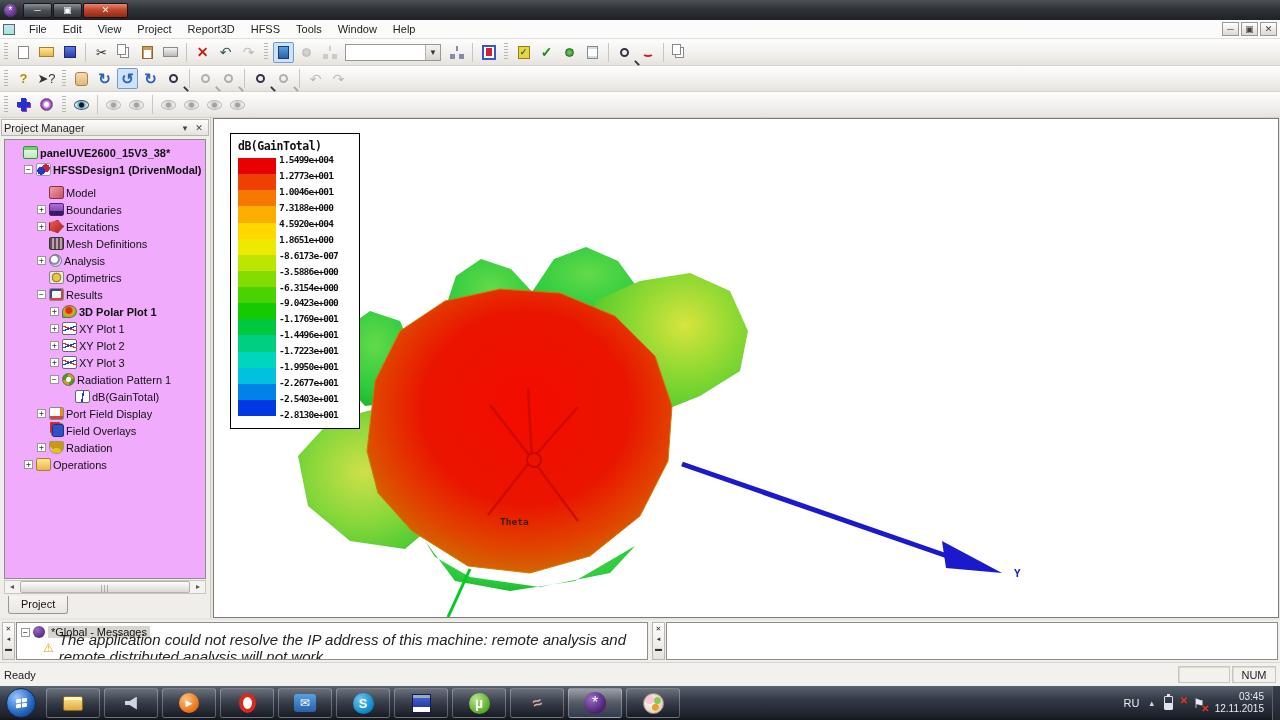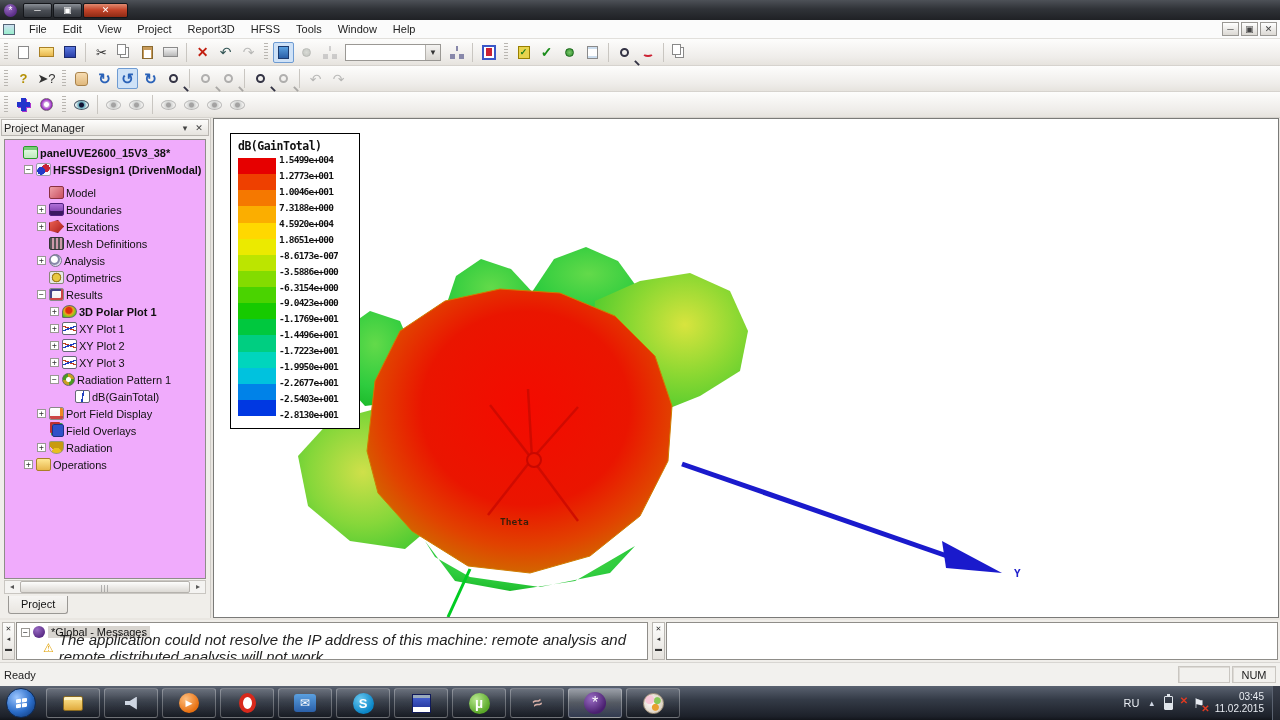--- a/index.html
+++ b/index.html
@@ -662,17 +662,17 @@
       <span class="tk-paint"></span>
     </div>
   <div id="tray">
     <span class="lang">RU</span>
     <span class="chev">▴</span>
     <span class="tk-batt"></span>
     <span class="mutewrap"><span class="tk-speaker"></span><span class="redx">✕</span></span>
     <span class="flagwrap"><span class="tk-flag">⚑</span><span class="redx">✕</span></span>
     <span class="clock">
       <span>03:45</span><br>
-      <span>11.02.2015</span>
+      <span>12.11.2015</span>
     </span>
     <span id="showdesk"></span>
   </div>
 </div>
 
 </body></html>

